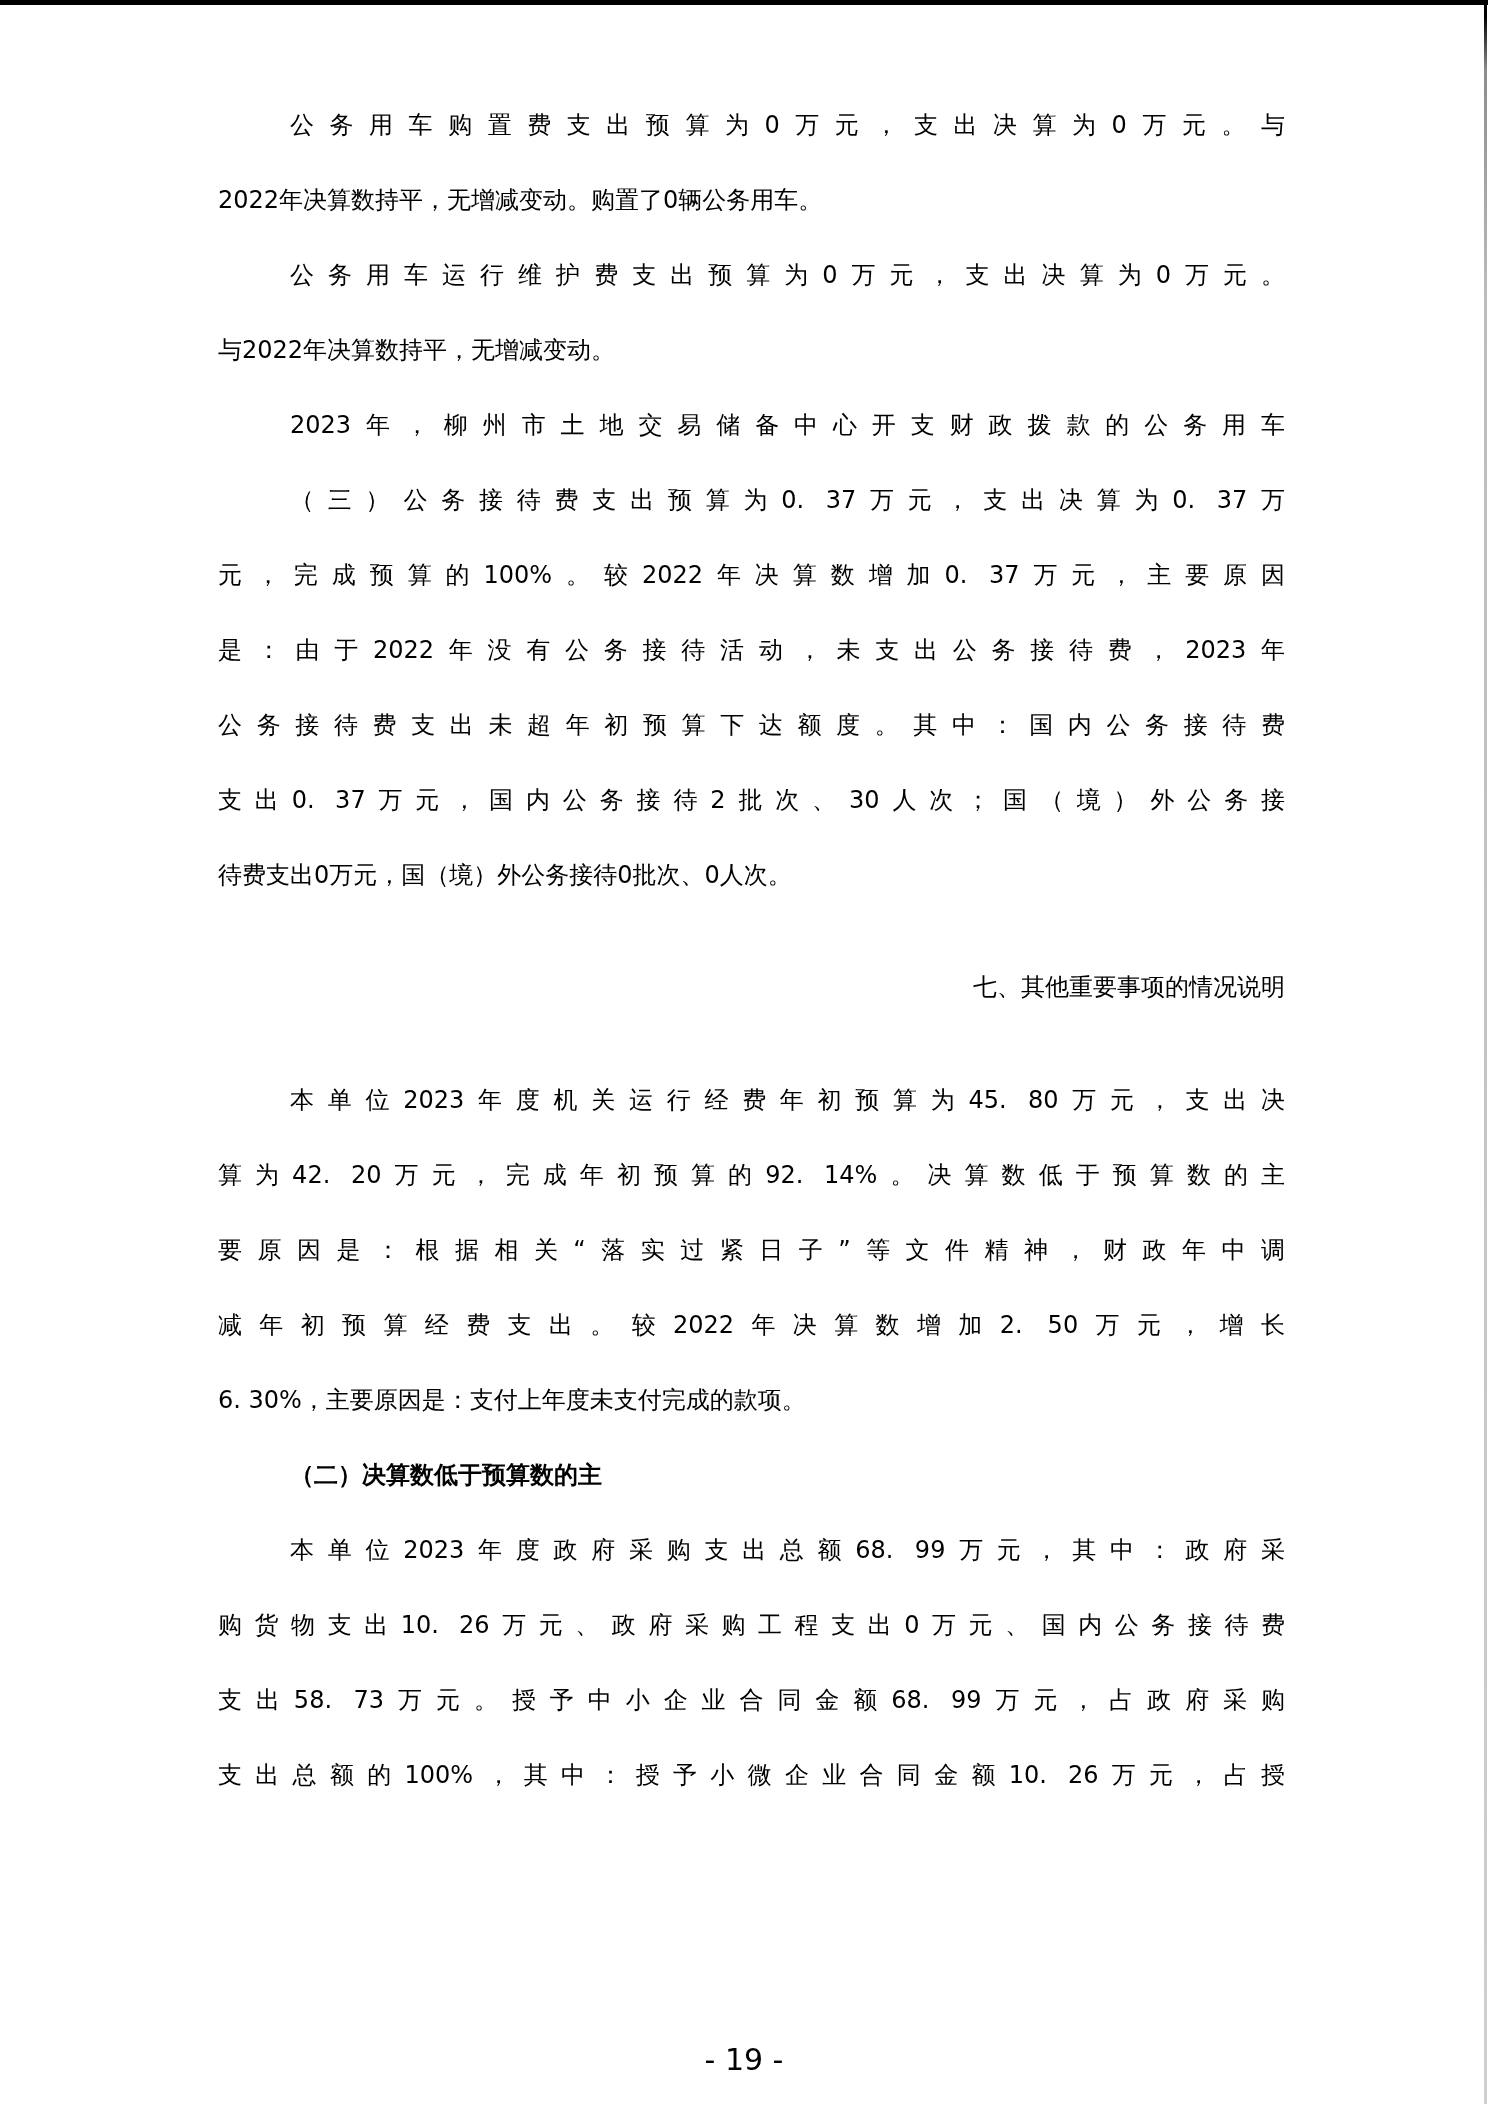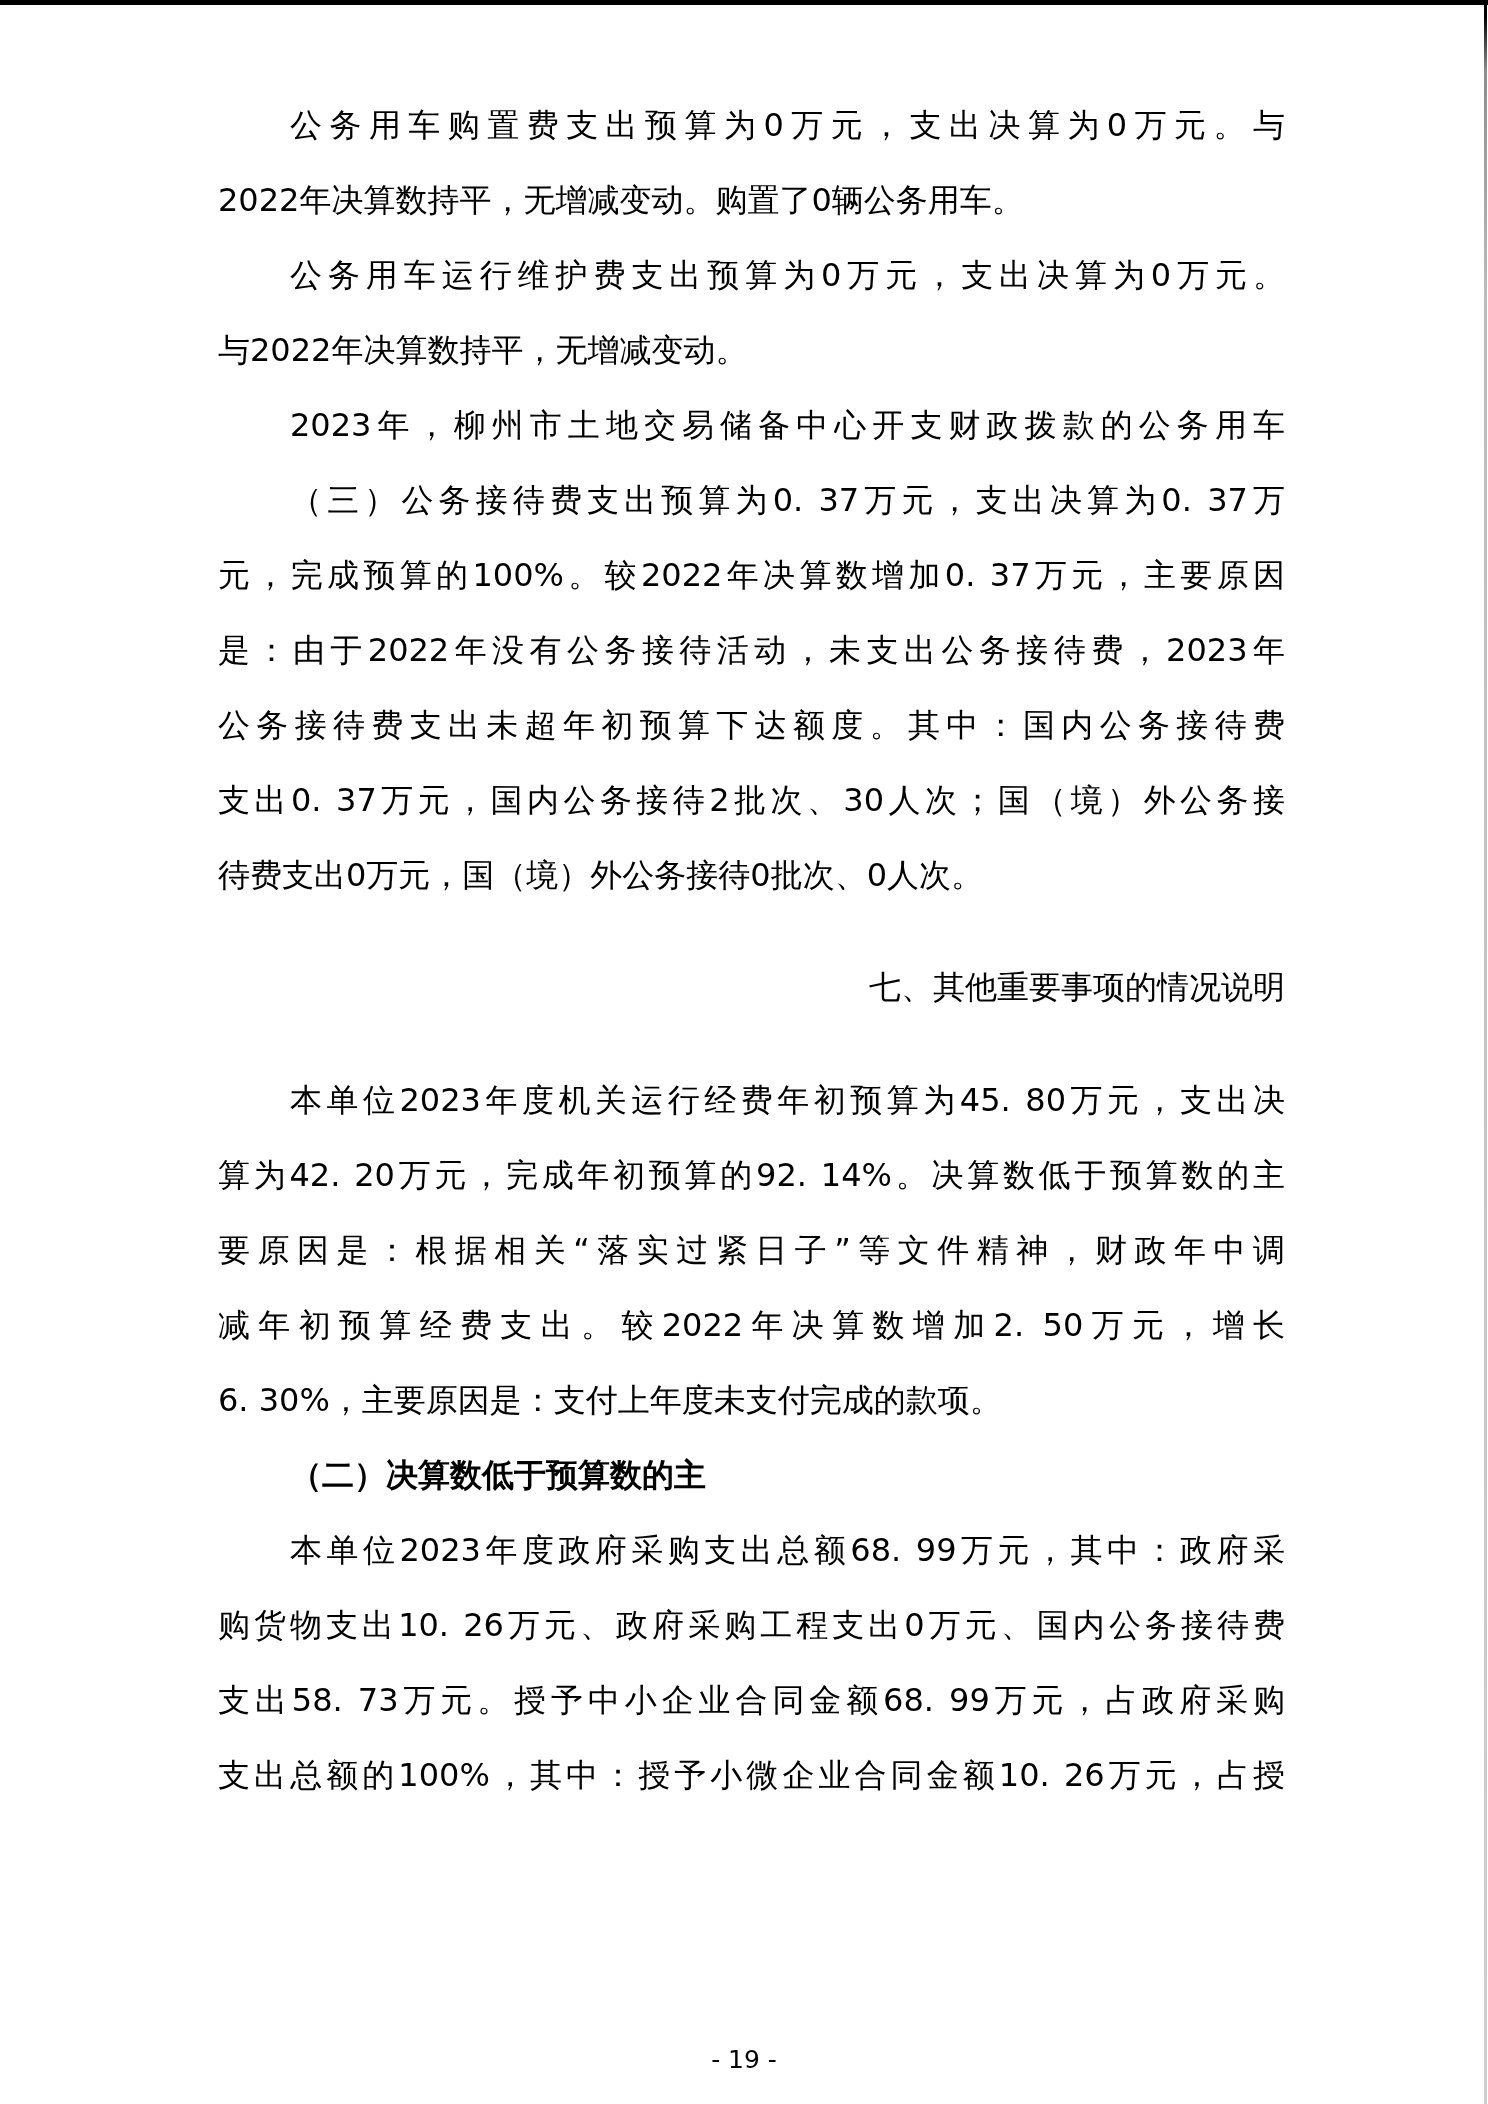--- a/index.html
+++ b/index.html
@@ -43,21 +43,21 @@
   .text-col {
     position: absolute;
     left: 218px;
     top: 0;
     width: 1067px;
     padding-top: 88px;
   }
   .ln {
     height: 75px;
     line-height: 75px;
-    font-size: 32px;
+    font-size: 24px;
     text-align: left;
   }
   
   .j {
     text-align: justify;
     text-align-last: justify;
     text-justify: inter-character;
   }
   
   .ind {
@@ -72,21 +72,21 @@
   
   .h2 {
     font-weight: bold;
   }
   .footer {
     position: absolute;
     left: 0;
     top: 2040px;
     width: 100%;
     text-align: center;
-    font-size: 25px;
+    font-size: 30px;
     line-height: 40px;
   }
 </style>
 </head>
 <body>
 
 <div class="page">
   <div class="top-bar"></div>
   <div class="right-line"></div>
 

